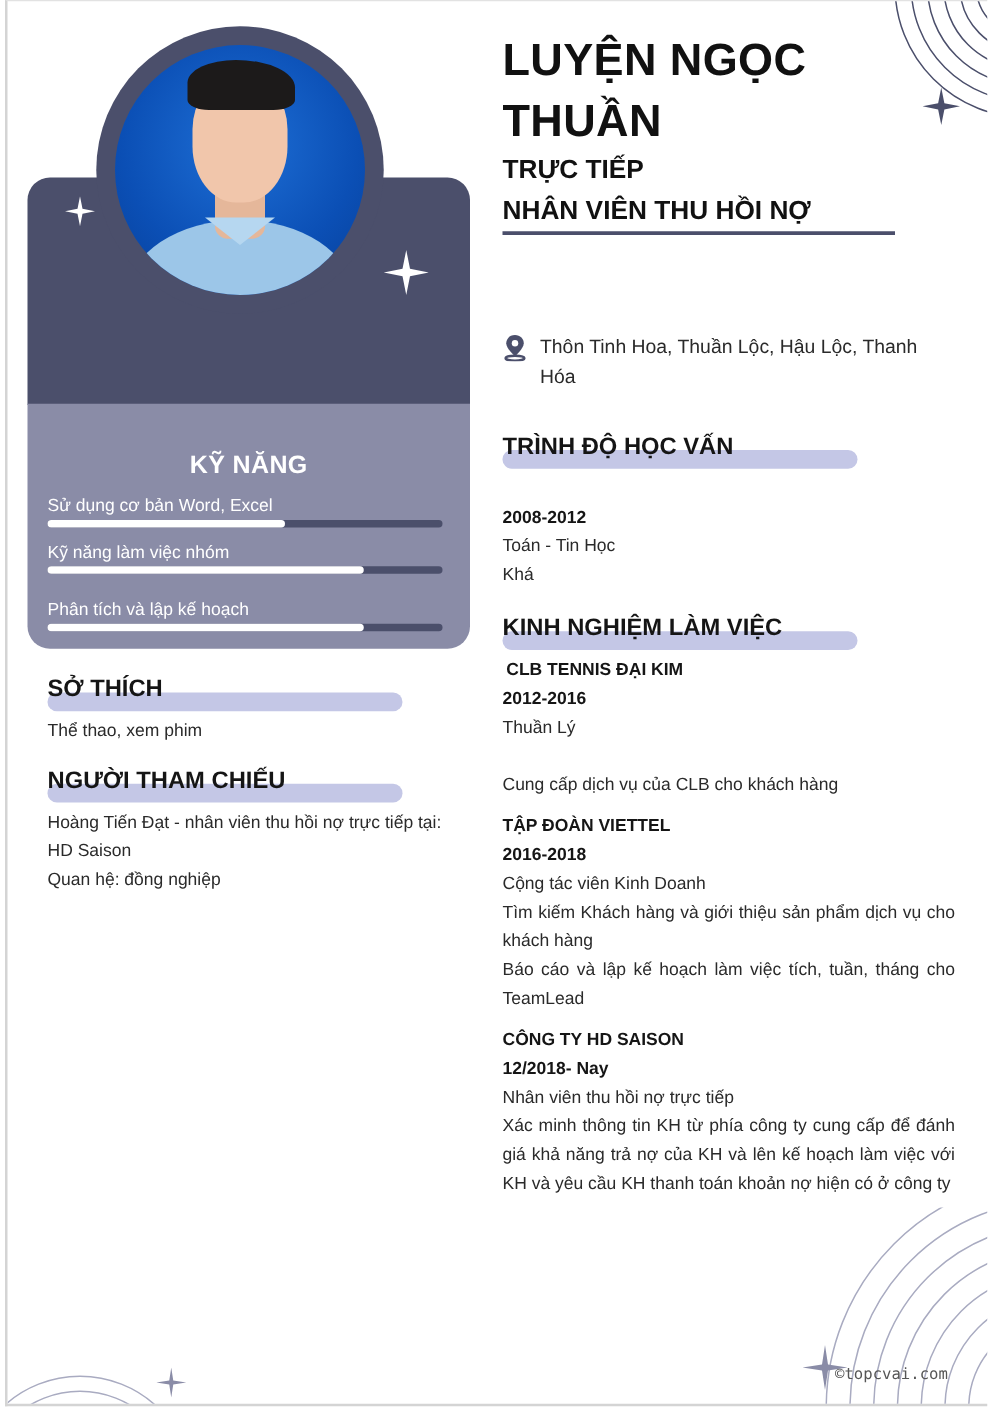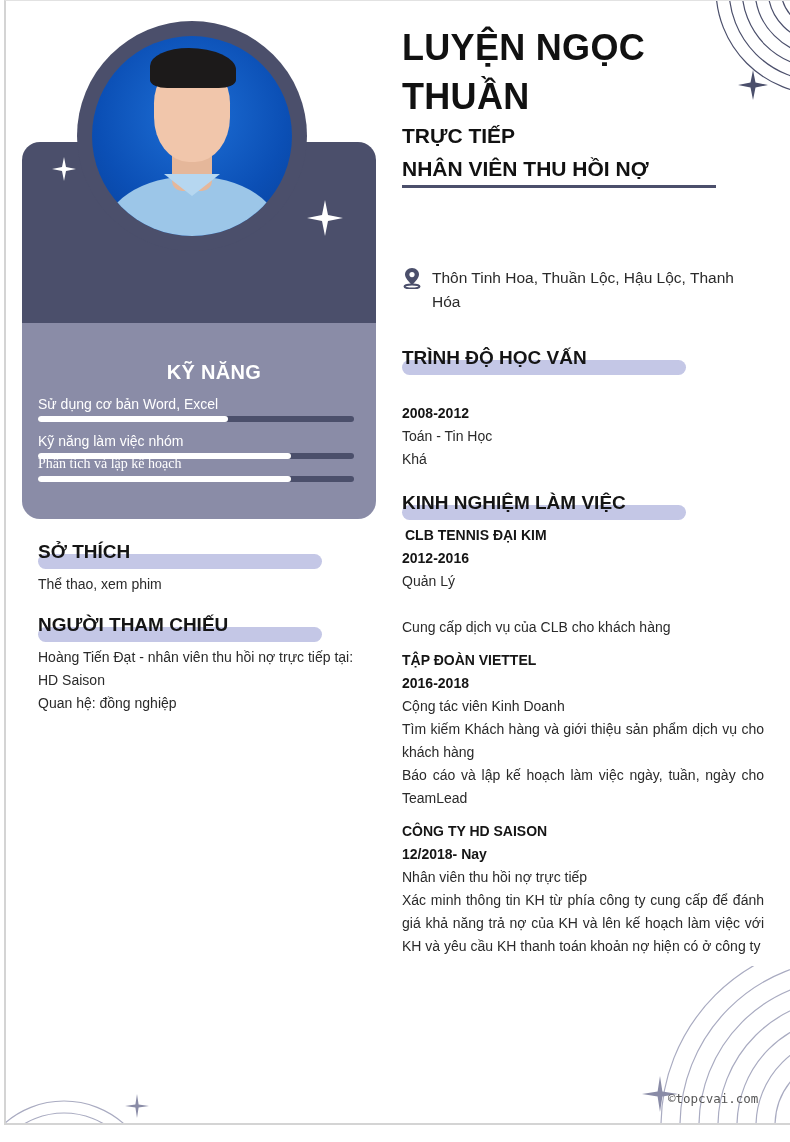--- a/index.html
+++ b/index.html
@@ -44,21 +44,21 @@
     border-top: 22px solid #b6d7f0;
   }
   .avatar .collar-l { left: 72px; border-left: 28px solid transparent; }
   .avatar .collar-r { left: 100px; border-right: 28px solid transparent; }
   .sparkle { position: absolute; }
   .skills-card {
     position: absolute; left: 16px; top: 322px; width: 354px; height: 196px;
     background: #8a8ca7; border-radius: 0 0 18px 18px; color: #fff;
   }
   .skills-title {
-    position: absolute; left: 15px; top: 38px; width: 100%; text-align: center;
+    position: absolute; left: 0; top: 38px; width: 100%; text-align: center;
     font-size: 20px; font-weight: bold; letter-spacing: 0.3px;
   }
   .skill { position: absolute; left: 16px; width: 318px; }
   .skill-label { font-size: 14px; color: #fff; }
   .skill-bar { position: relative; margin-top: 4px; height: 6px; background: #4b4f6b; border-radius: 3px; width: 316px; }
   .skill-fill { position: absolute; left: 0; top: 0; height: 6px; background: #ffffff; border-radius: 3px; }
 
   .section-title { position: absolute; font-size: 19px; font-weight: bold; color: #151515; white-space: nowrap; }
   .section-title .hl {
     position: absolute; left: 0; top: 13px; height: 15px; background: #c4c7e6; border-radius: 8px; z-index: 0;
@@ -127,21 +127,21 @@
       <div class="skill-bar">
           <div class="skill-fill" style="width:60%;"></div>
         </div>
     </div>
     <div class="skill" style="top:110px;">
       <div class="skill-label">Kỹ năng làm việc nhóm</div>
       <div class="skill-bar">
           <div class="skill-fill" style="width:80%;"></div>
         </div>
     </div>
-    <div class="skill" style="top:133px;font-family:Liberation Serif, serif;">
+    <div class="skill" style="top:156px;">
       <div class="skill-label">Phân tích và lập kế hoạch</div>
       <div class="skill-bar">
           <div class="skill-fill" style="width:80%;"></div>
         </div>
     </div>
   </div>
 
   <div class="section-title" style="left:32px;top:540px;">
     <span class="hl" style="width:284px;"></span>
     <span class="txt">SỞ THÍCH</span>
@@ -186,28 +186,28 @@
   <div class="txt-line" style="left:396px;top:424px;">Toán - Tin Học</div>
   <div class="txt-line" style="left:396px;top:447px;">Khá</div>
 
   <div class="section-title" style="left:396px;top:491px;">
     <span class="hl" style="width:284px;"></span>
     <span class="txt">KINH NGHIỆM LÀM VIỆC</span>
   </div>
 
   <div class="txt-line bold" style="left:399px;top:523px;">CLB TENNIS ĐẠI KIM</div>
   <div class="txt-line bold" style="left:396px;top:546px;">2012-2016</div>
-  <div class="txt-line" style="left:396px;top:569px;">Quản Lý</div>
+  <div class="txt-line" style="left:396px;top:569px;">Thuần Lý</div>
   <div class="txt-line" style="left:396px;top:615px;">Cung cấp dịch vụ của CLB cho khách hàng</div>
 
   <div class="txt-line bold" style="left:396px;top:648px;">TẬP ĐOÀN VIETTEL</div>
   <div class="txt-line bold" style="left:396px;top:671px;">2016-2018</div>
   <div class="txt-line" style="left:396px;top:694px;">Cộng tác viên Kinh Doanh</div>
   <div class="txt-line justify" style="left:396px;top:717px;width:362px;">Tìm kiếm Khách hàng và giới thiệu sản phẩm dịch vụ cho khách hàng</div>
-  <div class="txt-line justify" style="left:396px;top:763px;width:362px;">Báo cáo và lập kế hoạch làm việc ngày, tuần, ngày cho TeamLead</div>
+  <div class="txt-line justify" style="left:396px;top:763px;width:362px;">Báo cáo và lập kế hoạch làm việc tích, tuần, tháng cho TeamLead</div>
 
   <div class="txt-line bold" style="left:396px;top:819px;">CÔNG TY HD SAISON</div>
   <div class="txt-line bold" style="left:396px;top:842px;">12/2018- Nay</div>
   <div class="txt-line" style="left:396px;top:865px;">Nhân viên thu hồi nợ trực tiếp</div>
   <div class="txt-line justify" style="left:396px;top:888px;width:362px;">Xác minh thông tin KH từ phía công ty cung cấp để đánh giá khả năng trả nợ của KH và lên kế hoạch làm việc với KH và yêu cầu KH thanh toán khoản nợ hiện có ở công ty</div>
 
   <svg class="deco" style="left:650px;top:965px;" width="140" height="160" viewBox="0 0 140 160">
     <g fill="none" stroke="#a9abc1" stroke-width="1.2">
       <circle cx="190" cy="160" r="185"></circle>
       <circle cx="190" cy="160" r="166"></circle>

